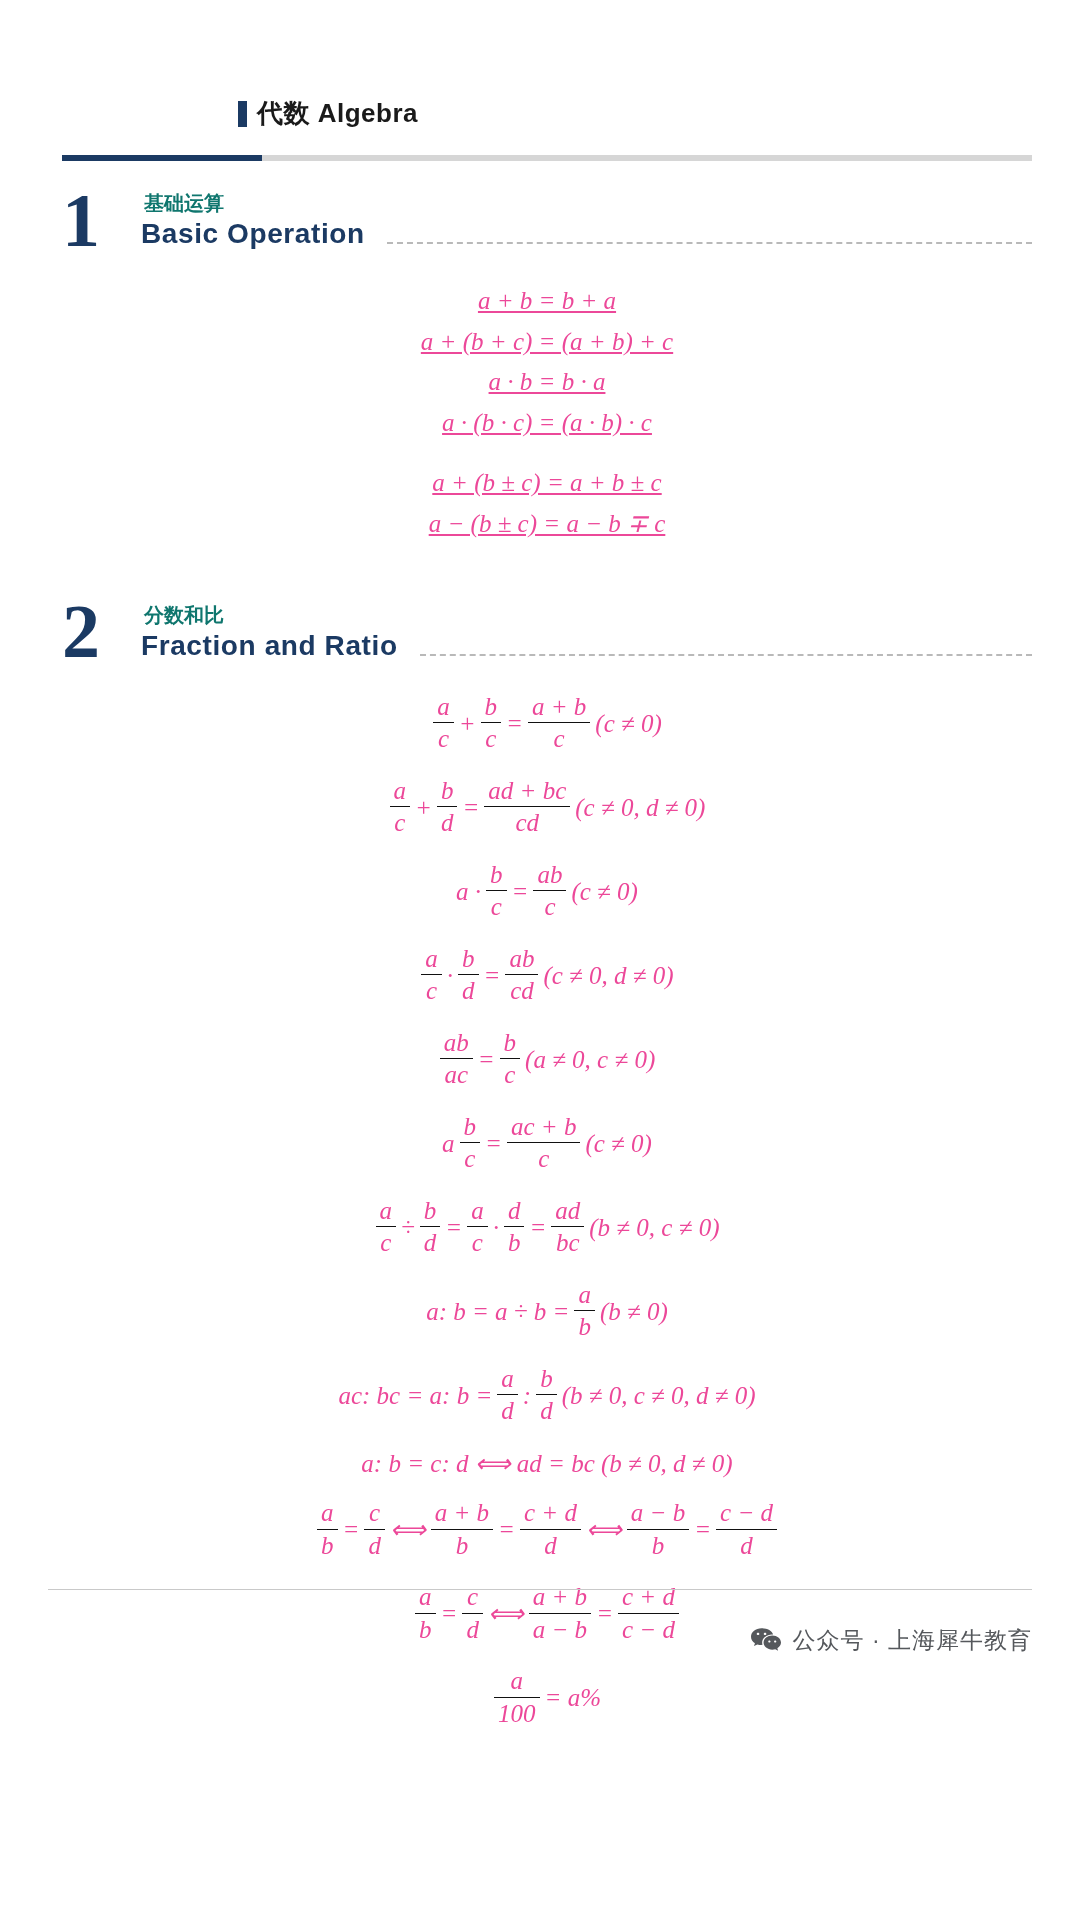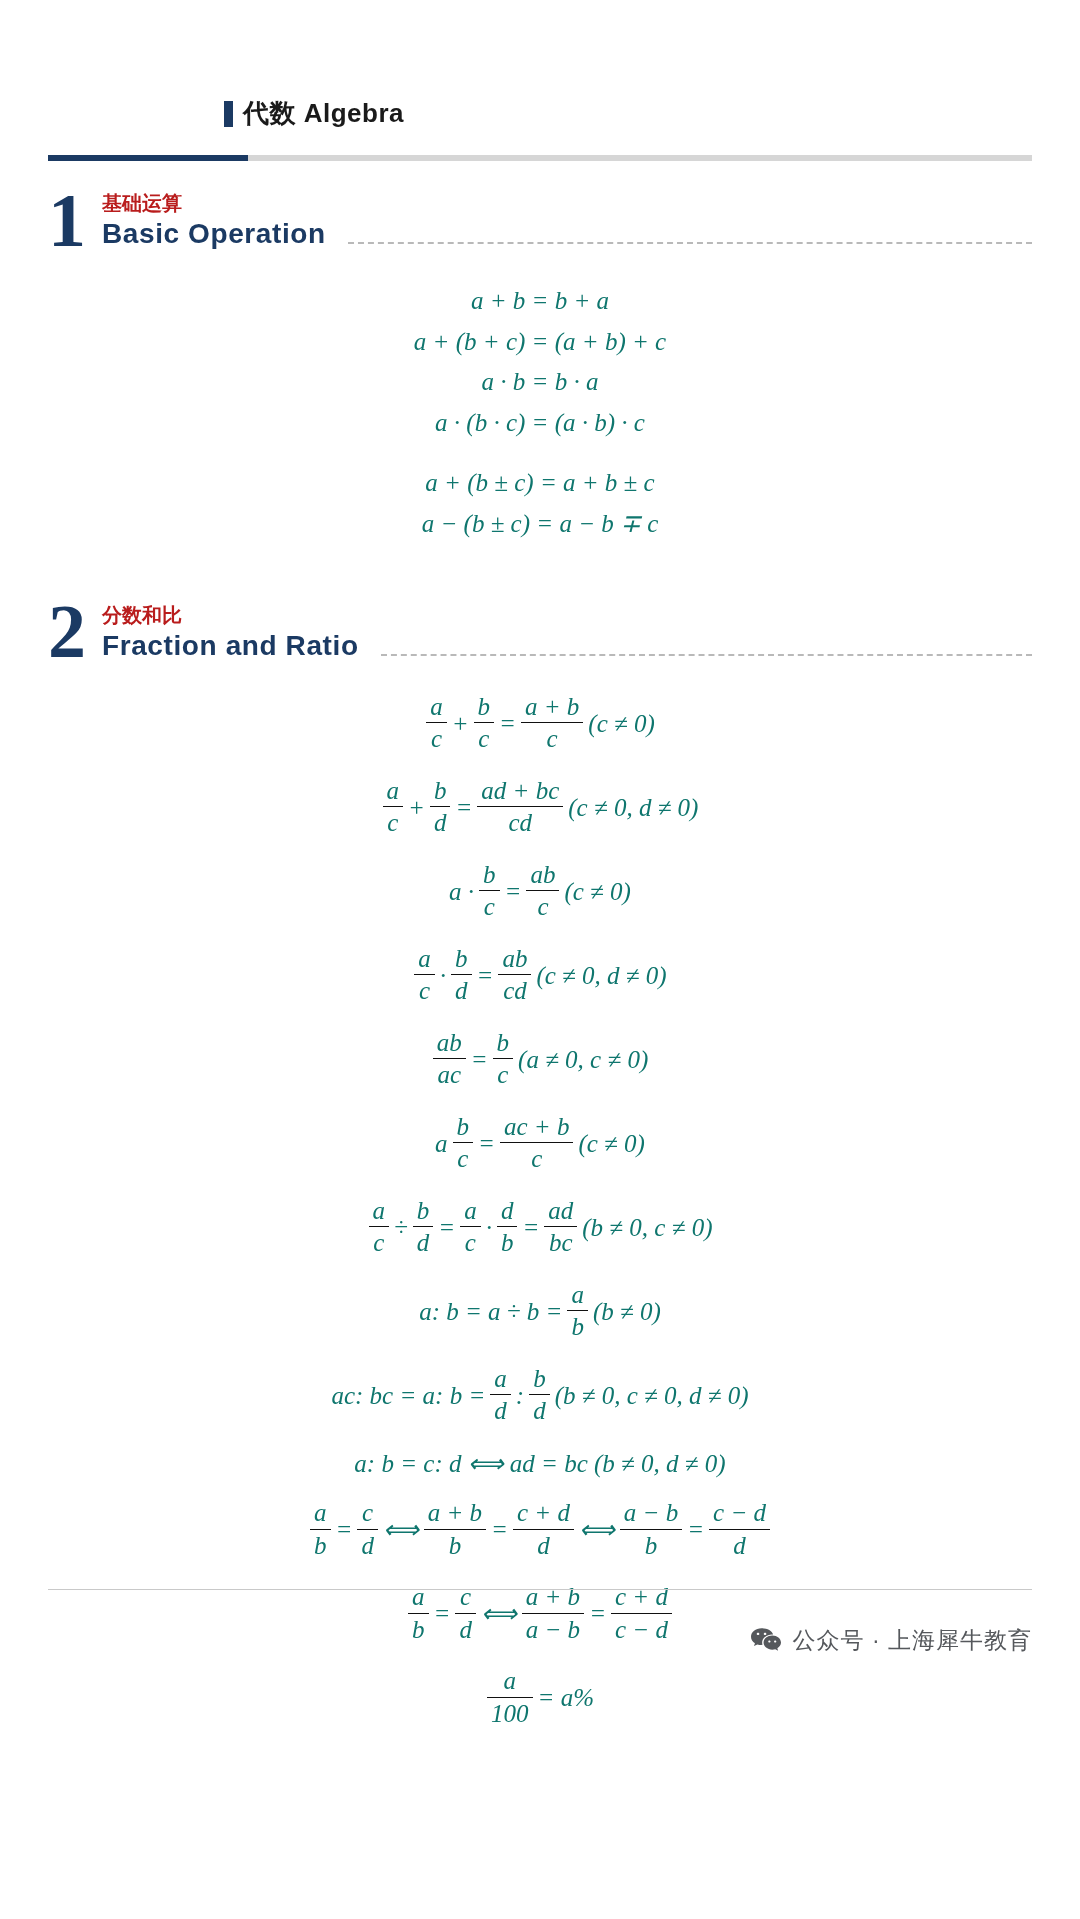--- a/index.html
+++ b/index.html
@@ -14,20 +14,21 @@
     color: #1a1a1a;
     position: relative;
     overflow: hidden;
   }
 
   .page {
     position: relative;
     width: 1080px;
     height: 1708px;
     box-sizing: border-box;
+    padding-left: 14px;
   }
 
   
   .doc-header {
     display: flex;
     align-items: center;
     padding: 96px 0 0 224px;
   }
   .header-mark {
     width: 9px;
@@ -80,29 +81,31 @@
   }
   .section-titles {
     display: flex;
     flex-direction: column;
     justify-content: flex-end;
     padding-bottom: 2px;
   }
   .section-cn {
     font-size: 20px;
     font-weight: bold;
-    color: #b91c1c;
+    color: #0f766e;
     line-height: 1.25;
+    margin-left: 28px;
   }
   .section-en {
     font-size: 28px;
     font-weight: bold;
     color: #1b3a63;
     letter-spacing: 0.6px;
     line-height: 1.25;
+    margin-left: 25px;
   }
   .section-dash {
     flex: 1;
     border-bottom: 2px dashed #b9b9b9;
     margin-left: 22px;
     margin-bottom: 9px;
     height: 0;
   }
 
   
@@ -110,24 +113,25 @@
     margin-top: 28px;
     text-align: center;
   }
   .formula-block.gap {
     margin-top: 20px;
   }
   .formula {
     font-family: "Liberation Serif", serif;
     font-style: italic;
     font-size: 25px;
-    color: #0f766e;
+    color: #ec4899;
     line-height: 1.62;
     text-align: center;
     white-space: nowrap;
+    text-decoration: underline;
   }
   .formula.tall {
     line-height: 1.05;
     margin: 22px 0;
   }
   .cond {
     font-style: italic;
     font-family: "Liberation Serif", serif;
     text-align: right;
   }

